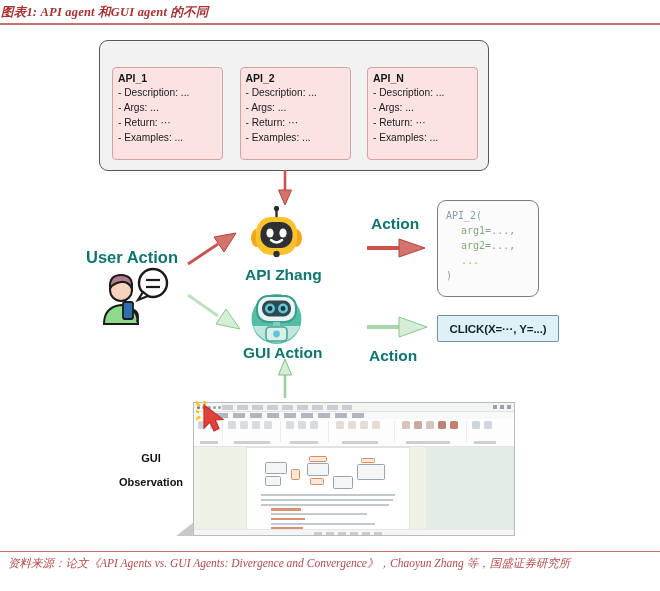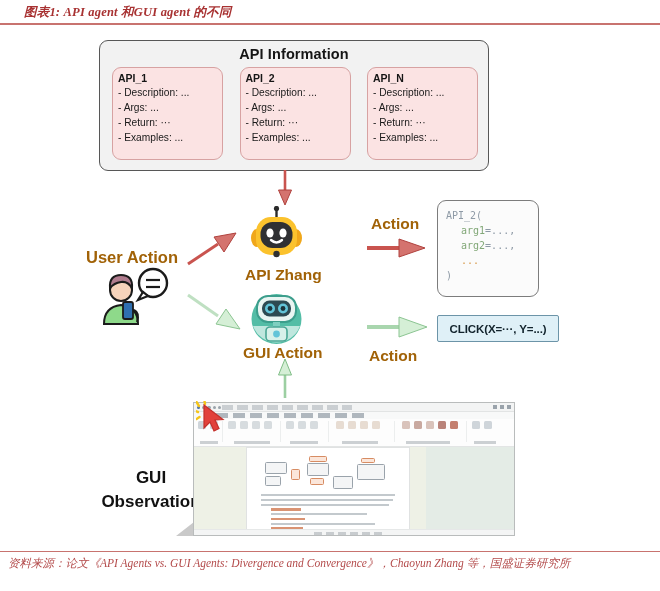--- a/index.html
+++ b/index.html
@@ -10,21 +10,21 @@
   body {
     width: 660px; height: 591px;
     position: relative;
     font-family: "Liberation Sans", sans-serif;
     overflow: hidden;
   }
 
   
   .fig-title {
     position: absolute;
-    left: 24px; top: 4px;
+    left: 1px; top: 4px;
     font-family: "Liberation Serif", serif;
     font-style: italic;
     font-weight: 700;
     font-size: 12.5px;
     color: #a83232;
     letter-spacing: .2px;
     white-space: nowrap;
   }
   .rule-top {
     position: absolute;
@@ -72,21 +72,21 @@
     position: absolute;
     left: 12px; top: 26px;
     width: 366px; height: 93px;
     display: flex;
     justify-content: space-between;
   }
   .api-card {
     width: 111px;
     background: #fbe3e3;
     border: 1.3px solid #d7a2a2;
-    border-radius: 9px;
+    border-radius: 4px;
     padding: 4px 0 3px 5px;
   }
   .api-card-title {
     font-size: 10.5px;
     font-weight: 700;
     color: #151515;
     line-height: 13px;
   }
   .api-card-line {
     font-size: 10.2px;
@@ -124,38 +124,37 @@
   .arrow-act-green {
     position: absolute;
     left: 366px; top: 316px;
     width: 62px; height: 22px;
   }
 
   
   .lbl {
     position: absolute;
     font-weight: 700;
-    color: #a16207;
+    color: #0f766e;
     white-space: nowrap;
   }
   .lbl-user-query { left: 86px; top: 248px; font-size: 16.5px; }
   .lbl-api-agent  { left: 245px; top: 266px; font-size: 15.5px; }
   .lbl-gui-agent  { left: 243px; top: 344px; font-size: 15.5px; }
   .lbl-action-top { left: 371px; top: 215px; font-size: 15.5px; }
   .lbl-action-bot { left: 369px; top: 347px; font-size: 15.5px; }
   .lbl-gui-obs {
     position: absolute;
     left: 86px; top: 446px;
     width: 130px;
     text-align: center;
-    font-size: 17px;
+    font-size: 11px;
     font-weight: 700;
     line-height: 24px;
     color: #111;
-    margin-top: 20px;
   }
 
   
   .robot { position: absolute; }
   .robot-api { left: 249px; top: 206px; width: 55px; height: 57px; }
   .robot-gui { left: 249px; top: 288px; width: 55px; height: 57px; }
 
   
   .user-icon { position: absolute; left: 96px; top: 266px; width: 76px; height: 60px; }
 
@@ -308,21 +307,20 @@
   }
   .cursor-wrap { position: absolute; left: 196px; top: 401px; width: 40px; height: 36px; }
 </style>
 </head>
 <body>
 
 <div class="fig-title">图表1: API agent 和GUI agent 的不同</div>
 <div class="rule-top"></div>
 
 <div class="api-panel">
-  <div class="api-panel-title">API Information</div>
   <div class="api-cards">
 
     <div class="api-card">
       <div class="api-card-title">API_1</div>
       <div class="api-card-line">- Description: ...</div>
       <div class="api-card-line">- Args: ...</div>
       <div class="api-card-line">- Return: ···</div>
       <div class="api-card-line">- Examples: ...</div>
     </div>
 

